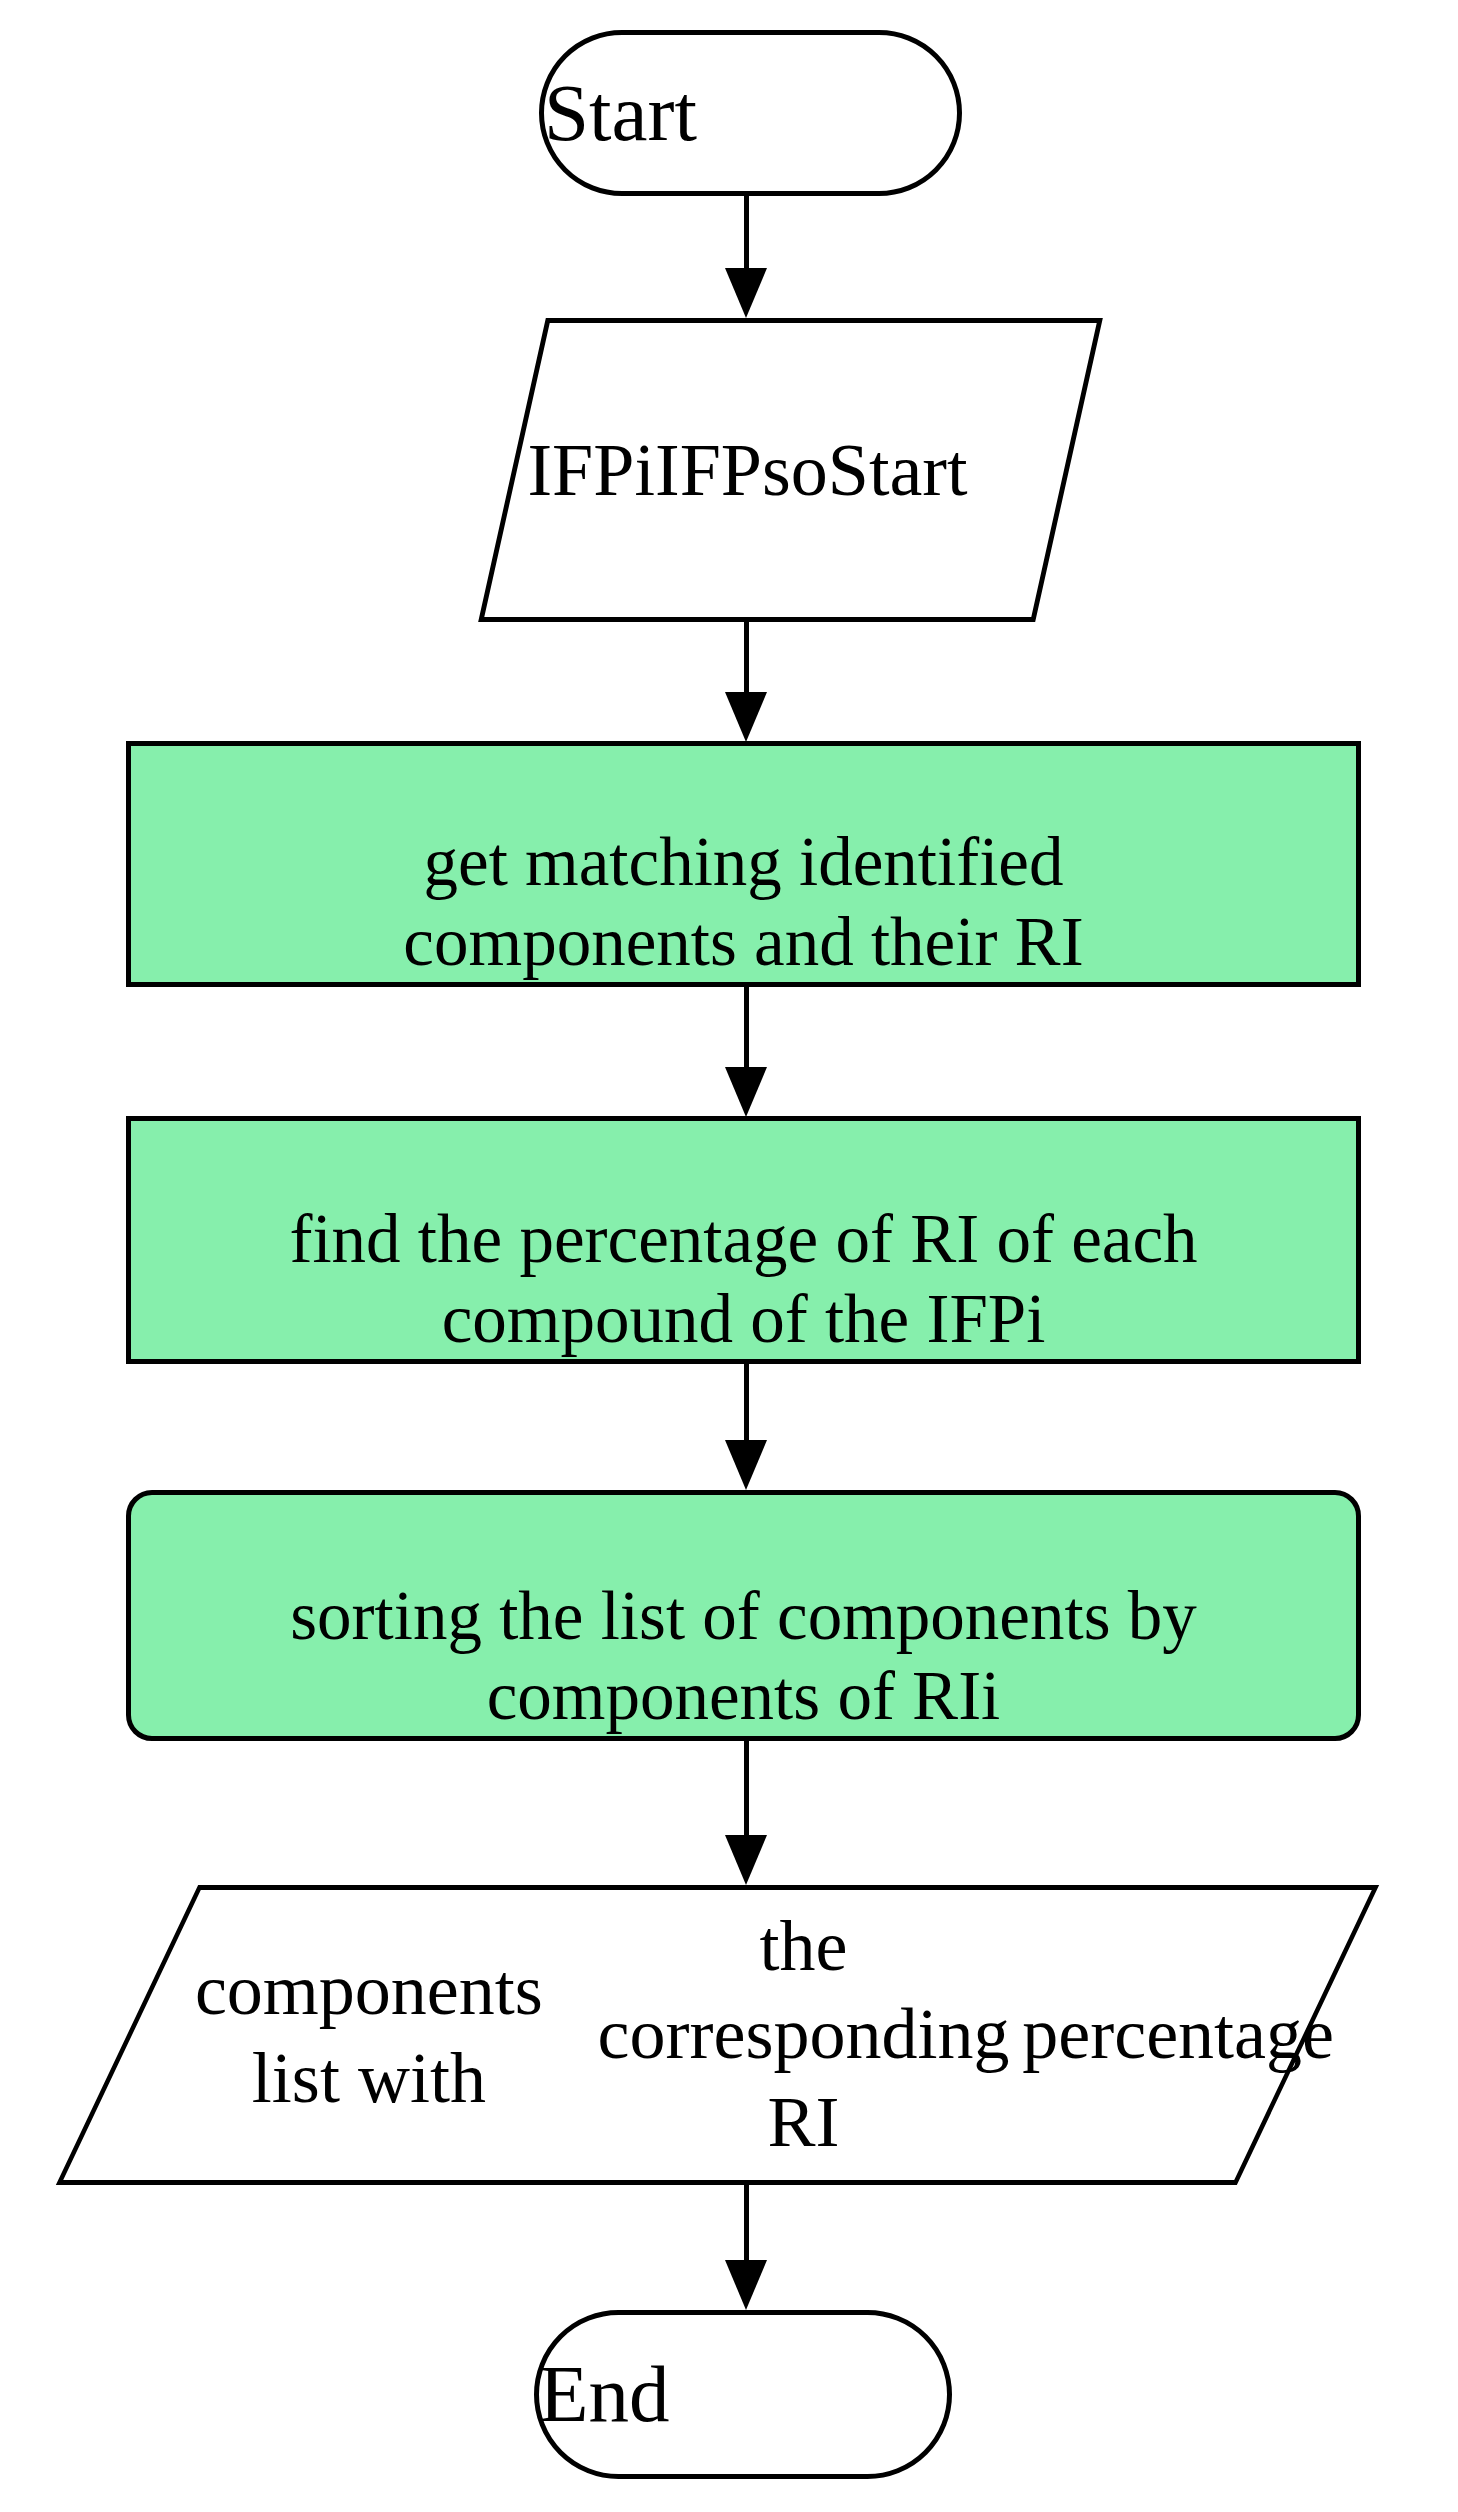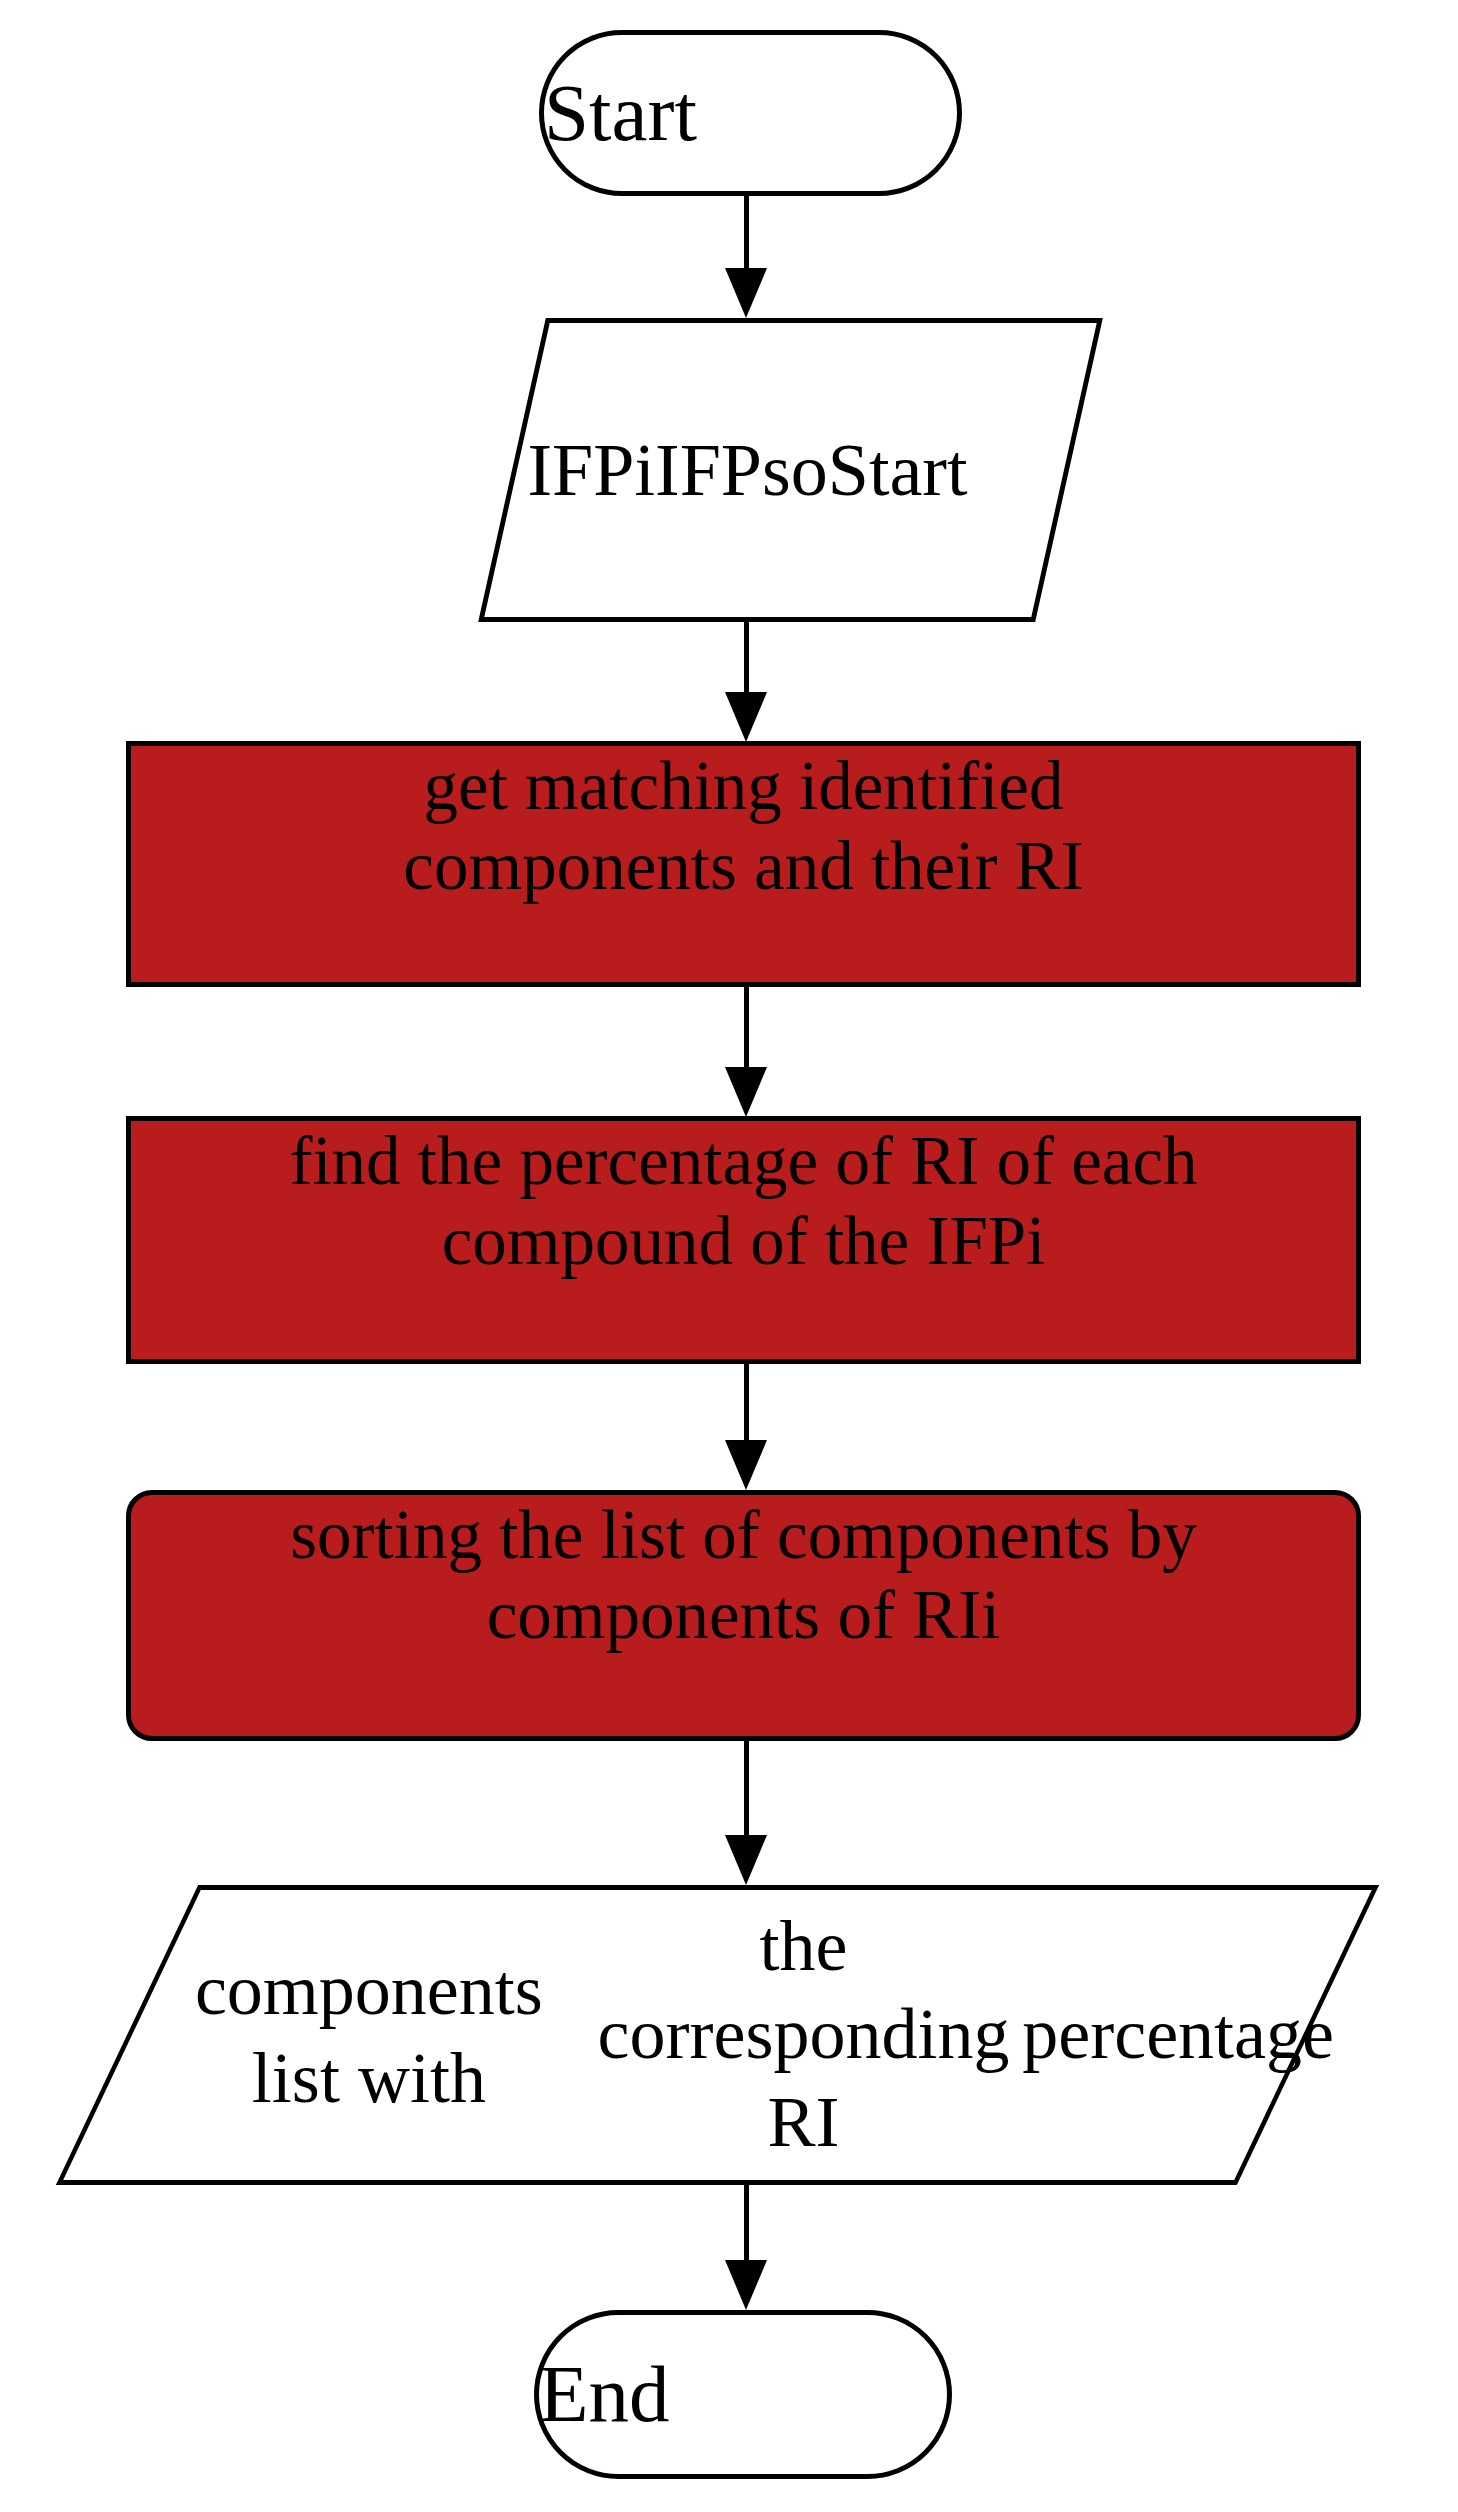--- a/index.html
+++ b/index.html
@@ -24,25 +24,25 @@
     background: #fff;
     display: flex;
     align-items: center;
     justify-content: flex-start;
     font-size: 81px;
   }
   .process {
     position: absolute;
     box-sizing: border-box;
     border: 5.4px solid #000;
-    background: #b91c1c;
+    background: #86efac;
     display: flex;
     flex-direction: column;
     align-items: center;
-    justify-content: flex-start;
+    justify-content: flex-end;
     text-align: center;
     font-size: 69px;
     line-height: 1.16;
   }
   .para {
     position: absolute;
     box-sizing: border-box;
     border: 5.4px solid #000;
     background: #fff;
   }

